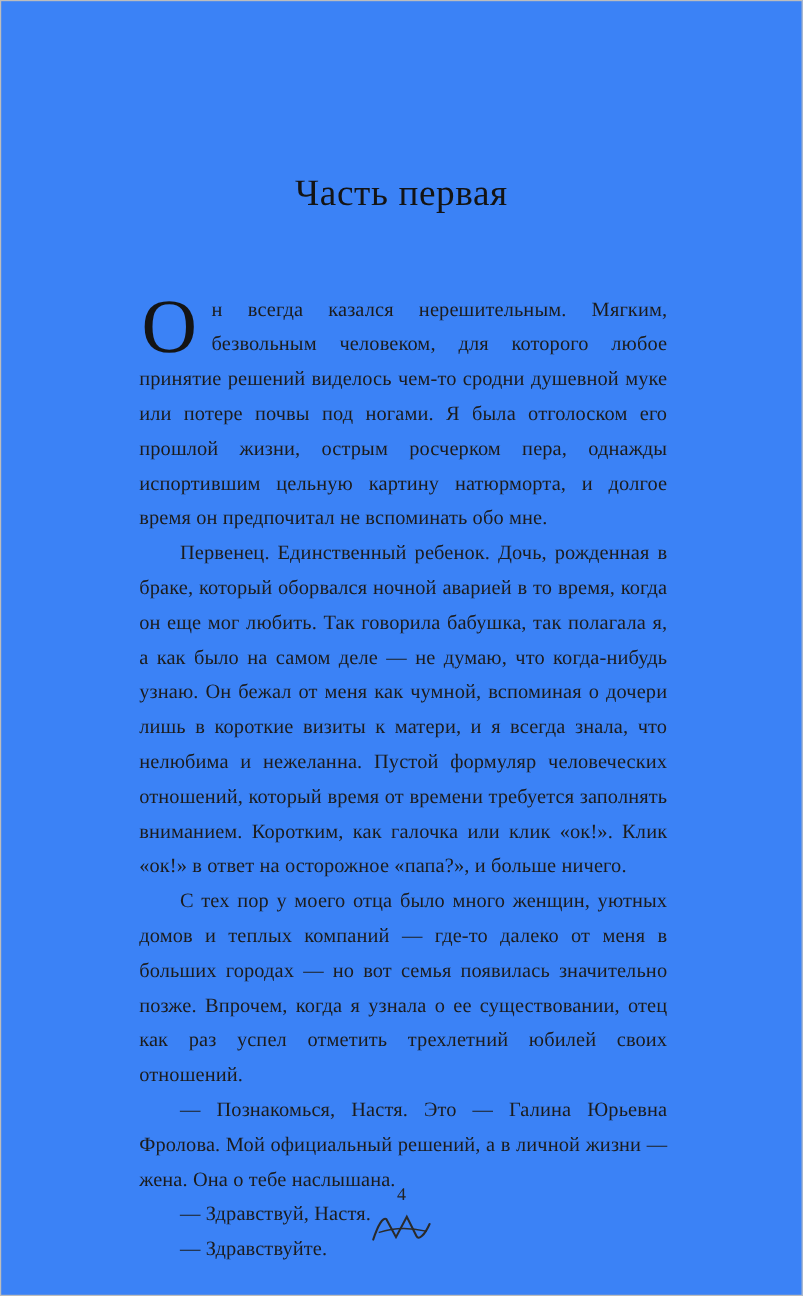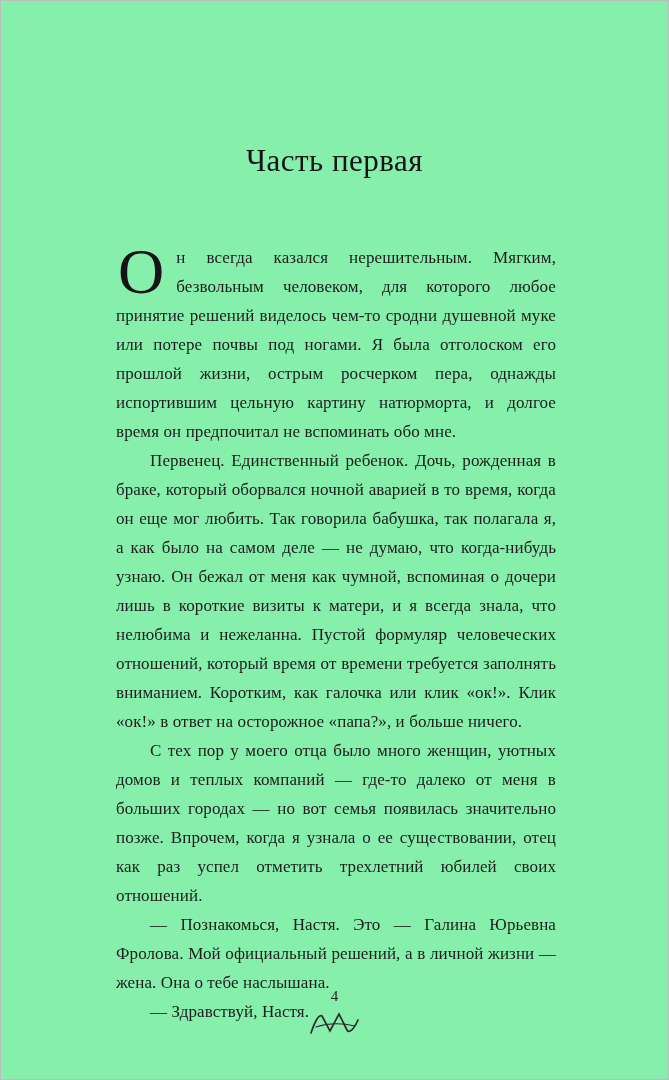--- a/index.html
+++ b/index.html
@@ -5,21 +5,21 @@
   html, body {
     margin: 0;
     padding: 0;
     background: #ffffff;
   }
   .page {
     position: relative;
     width: 669px;
     height: 1080px;
     box-sizing: border-box;
-    background: #86efac;
+    background: #3b82f6;
     border: 1px solid #bdbdbd;
     font-family: "Liberation Serif", "DejaVu Serif", serif;
     color: #1c1c1c;
     overflow: hidden;
   }
   .chapter-title {
     margin: 0;
     padding-top: 142px;
     text-align: center;
     font-size: 31px;
@@ -79,20 +79,21 @@
     <p class="para first"><span class="dropcap">О</span><span>н всегда казался нерешительным. Мягким, безвольным человеком, для которого любое принятие решений виделось чем-то сродни душевной муке или потере почвы под ногами. Я была отголоском его прошлой жизни, острым росчерком пера, однажды испортившим цельную картину натюрморта, и долгое время он предпочитал не вспоминать обо мне.</span></p>
 
     <p class="para">Первенец. Единственный ребенок. Дочь, рожденная в браке, который оборвался ночной аварией в то время, когда он еще мог любить. Так говорила бабушка, так полагала я, а как было на самом деле — не думаю, что когда-нибудь узнаю. Он бежал от меня как чумной, вспоминая о дочери лишь в короткие визиты к матери, и я всегда знала, что нелюбима и нежеланна. Пустой формуляр человеческих отношений, который время от времени требуется заполнять вниманием. Коротким, как галочка или клик «ок!». Клик «ок!» в ответ на осторожное «папа?», и больше ничего.</p>
 
     <p class="para">С тех пор у моего отца было много женщин, уютных домов и теплых компаний — где-то далеко от меня в больших городах — но вот семья появилась значительно позже. Впрочем, когда я узнала о ее существовании, отец как раз успел отметить трехлетний юбилей своих отношений.</p>
 
     <p class="para">— Познакомься, Настя. Это — Галина Юрьевна Фролова. Мой официальный решений, а в личной жизни — жена. Она о тебе наслышана.</p>
 
     <p class="para">— Здравствуй, Настя.</p>
 
+    <p class="para">— Здравствуйте.</p>
 
   </div>
 
   <div class="footer">
     <div class="page-number">4</div>
     <div class="ornament">
       <svg width="54" height="28" viewBox="0 0 54 28" xmlns="http://www.w3.org/2000/svg">
         <path d="M3 24 C7 12, 11 5, 14 7 L22 22 L31 5 L39 21 C41 25, 46 20, 50 11" fill="none" stroke="#2a2a2a" stroke-width="1.7" stroke-linecap="round"></path>
         <path d="M8 18 C20 14, 34 14, 47 17" fill="none" stroke="#2a2a2a" stroke-width="1.1" stroke-linecap="round"></path>
       </svg>

